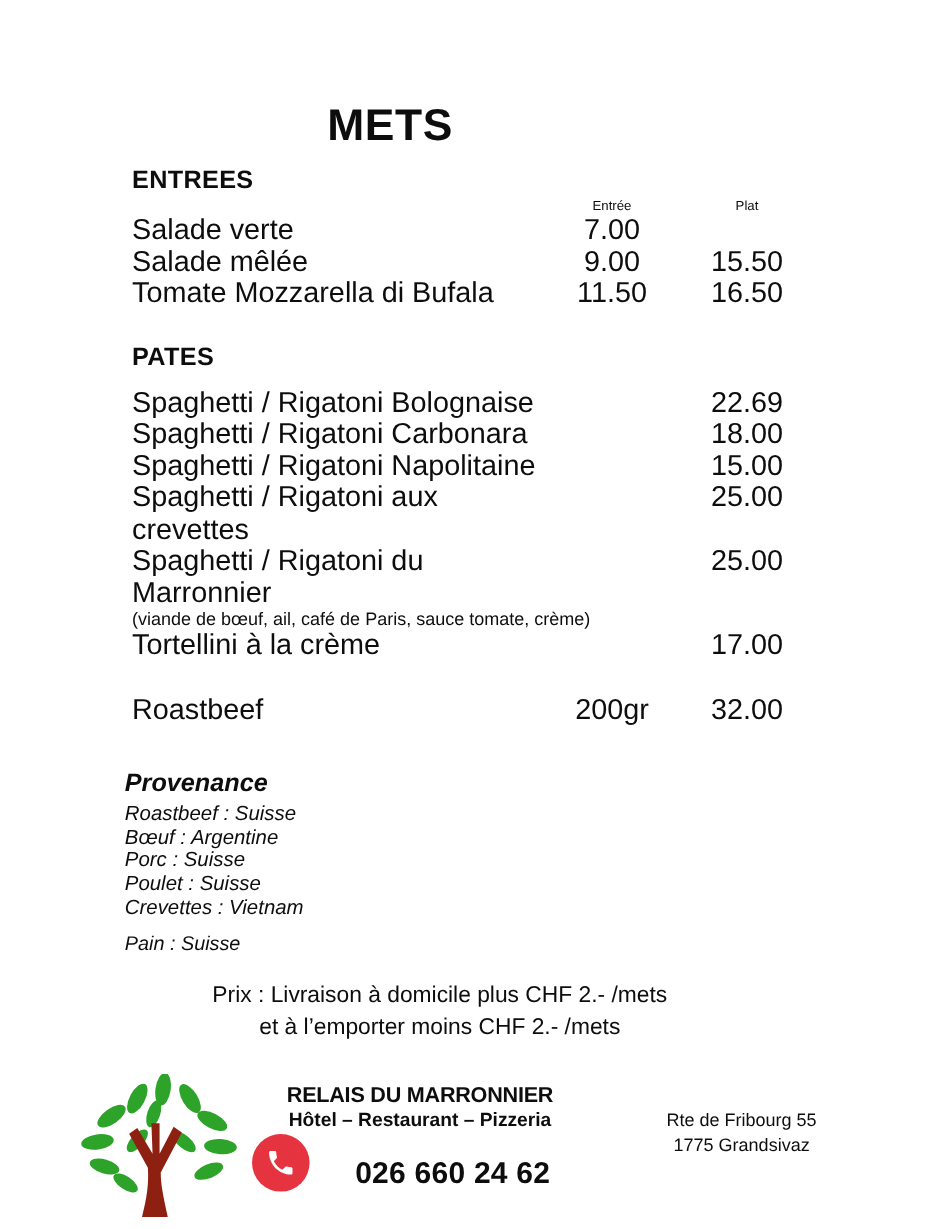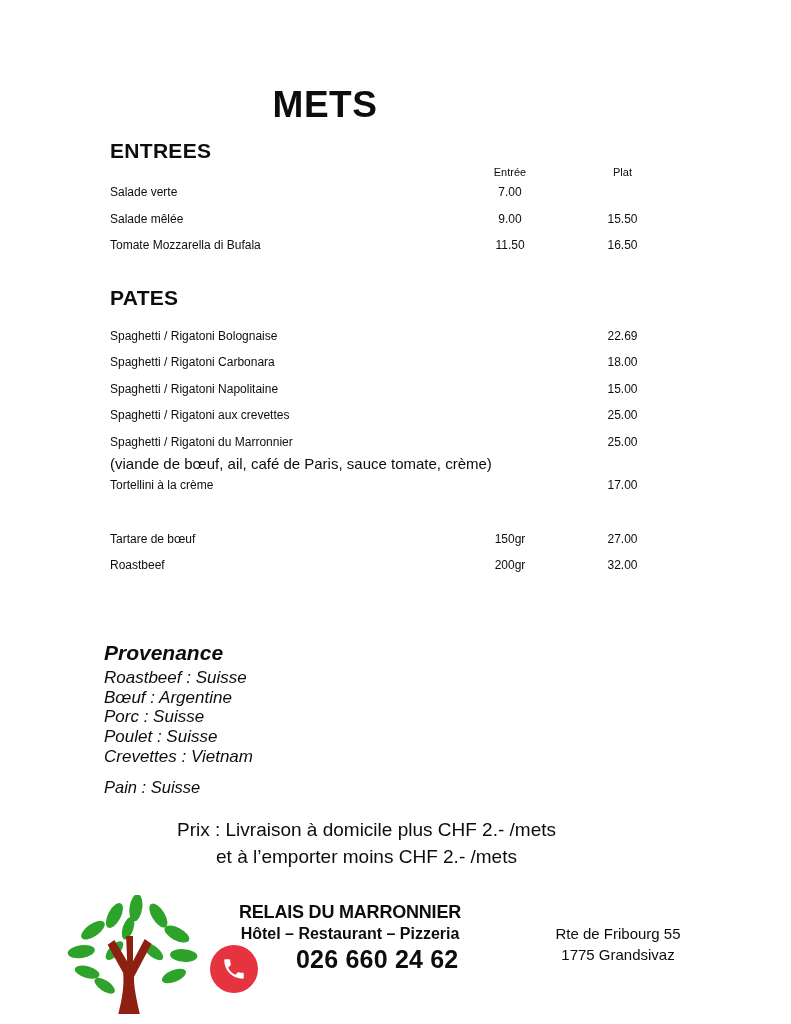--- a/index.html
+++ b/index.html
@@ -16,37 +16,37 @@
   }
   
   .menu-sections { position:absolute; top:139px; left:110px; width:565px; }
   .section { margin-bottom:27px; }
   .section-heading { font-size:21px; font-weight:bold; line-height:24px; margin-bottom:13px; letter-spacing:0.3px; }
   .col-headers {
     display:grid; grid-template-columns:340px 120px 105px;
     margin-top:-11px; height:14px; font-size:11px; line-height:14px;
   }
   .col-headers span { text-align:center; }
-  .menu-row { display:grid; grid-template-columns:340px 120px 105px; line-height:26.5px; font-size:12px; }
+  .menu-row { display:grid; grid-template-columns:340px 120px 105px; line-height:26.5px; font-size:24px; }
   .menu-row .cell-entree, .menu-row .cell-plat { text-align:center; }
   .item-description { font-size:15px; line-height:16px; margin-top:1px; }
   
   .provenance { position:absolute; top:641px; left:104px; width:420px; font-style:italic; }
   .provenance-title { font-size:21px; font-weight:bold; line-height:24px; margin-bottom:3px; }
   .prov-item { font-size:17px; line-height:19.7px; }
   .prov-extra { font-size:16.5px; line-height:19.7px; margin-top:11px; }
   
   .price-note { position:absolute; top:816px; left:0; width:733px; text-align:center; font-size:19px; line-height:27px; }
   
   .footer { position:absolute; top:893px; left:0; width:791px; height:125px; }
   .tree-logo { position:absolute; left:62px; top:2px; width:140px; height:122px; }
   .footer-center { position:absolute; left:210px; top:8px; width:280px; text-align:center; }
   .brand { font-size:18px; font-weight:bold; letter-spacing:-0.2px; line-height:22px; }
   .brand-subtitle { font-size:16px; font-weight:bold; line-height:22px; }
-  .phone-row { position:absolute; left:210px; top:52px; display:flex; align-items:flex-start; }
+  .phone-row { position:absolute; left:210px; top:52px; display:flex; align-items:flex-end; }
   .phone-badge {
     width:48px; height:48px; border-radius:50%;
     background:var(--phone-badge,#e53340);
     display:flex; align-items:center; justify-content:center;
   }
   .phone-number { font-size:25px; font-weight:bold; margin-left:38px; letter-spacing:0.2px; }
   .footer-address { position:absolute; left:544px; top:30px; width:148px; text-align:center; font-size:15px; line-height:21px; }
 </style>
 </head>
 <body>
@@ -149,28 +149,20 @@
         <span class="cell-plat">17.00</span>
       </div>
 
     </div>
   </div>
     </section>
 
     <section class="section">
 
       <div>
-    <div>
-      <div class="menu-row">
-        <span class="cell-label">Tartare de bœuf</span>
-        <span class="cell-entree">150gr</span>
-        <span class="cell-plat">27.00</span>
-      </div>
-
-    </div>
 
     <div>
       <div class="menu-row">
         <span class="cell-label">Roastbeef</span>
         <span class="cell-entree">200gr</span>
         <span class="cell-plat">32.00</span>
       </div>
 
     </div>
   </div>

